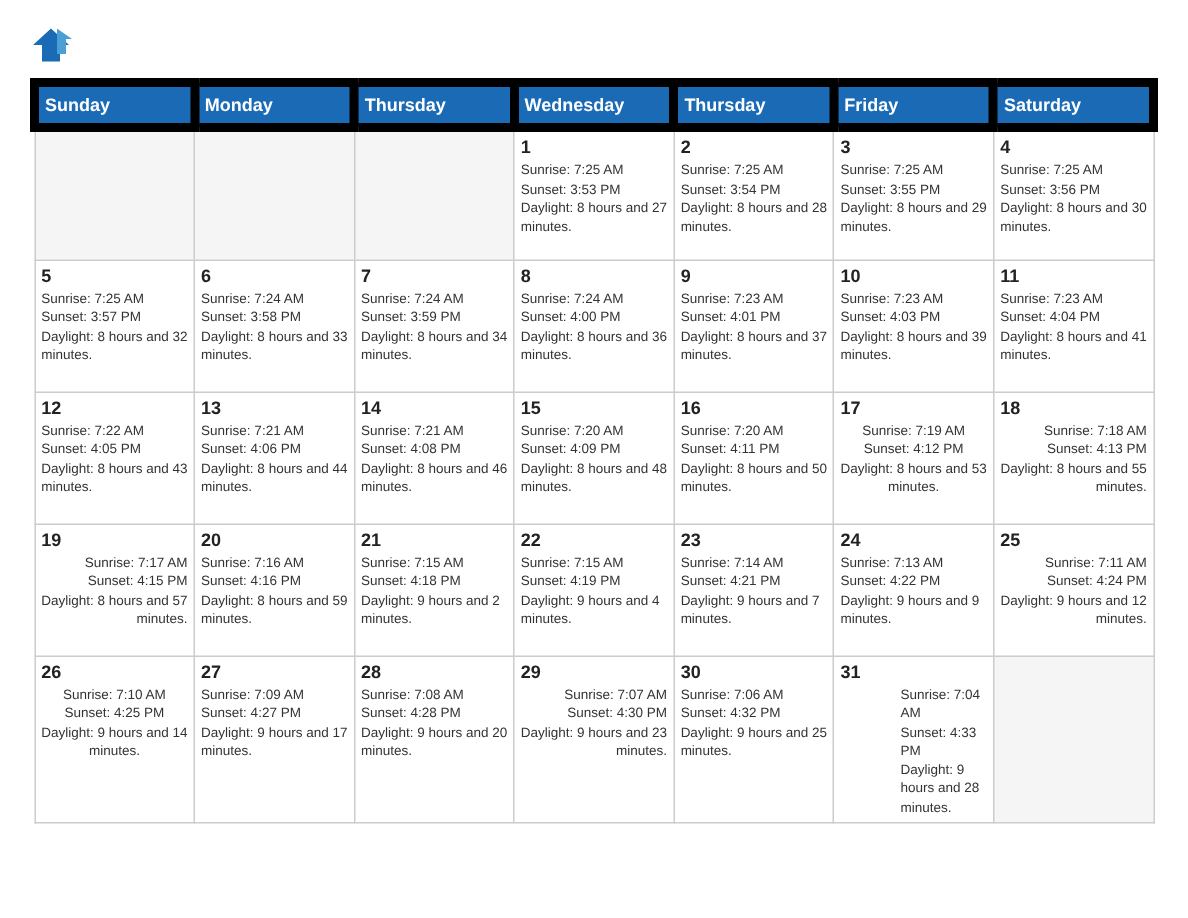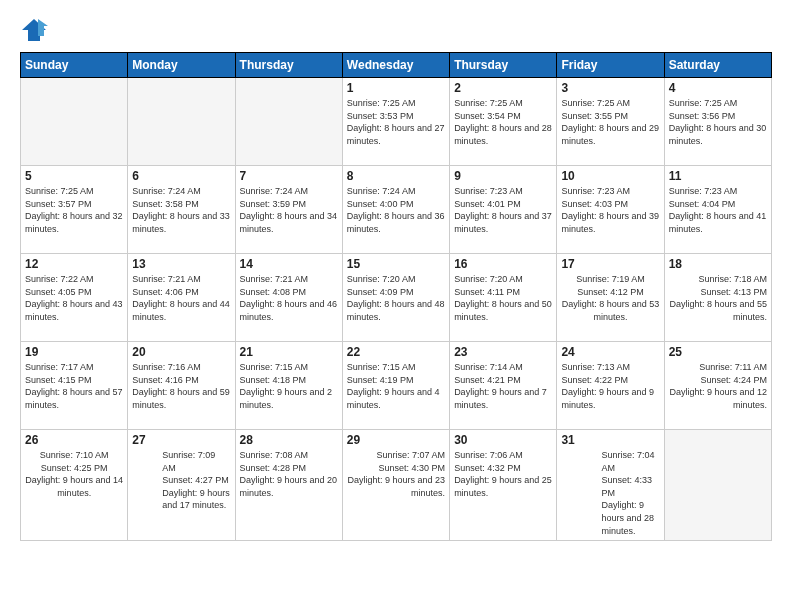--- a/index.html
+++ b/index.html
@@ -64,21 +64,21 @@
       border-collapse: collapse;
       table-layout: fixed;
     }
     .calendar th {
       background: #1a6ab5;
       color: #fff;
       font-size: 12px;
       font-weight: bold;
       padding: 5px 4px;
       text-align: left;
-      border: 1px solid #000000;
+      border: 6px solid #000000;
     }
     .calendar td {
       border: 1px solid #ccc;
       vertical-align: top;
       padding: 3px 4px;
       font-size: 9.5px;
       color: #333;
       height: 88px;
       background: #fff;
     }
@@ -245,21 +245,21 @@
           <td>
             <span class="day-number">18</span>
             <div class="day-info" style="white-space: pre-line; text-align: right;">Sunrise: 7:18 AM
 Sunset: 4:13 PM
 Daylight: 8 hours and 55 minutes.</div>
           </td>
         </tr>
         <tr>
           <td>
             <span class="day-number">19</span>
-            <div class="day-info" style="white-space: pre-line;">Sunrise: 7:17 AM
+            <div class="day-info" style="white-space: pre-line; text-align: right;">Sunrise: 7:17 AM
 Sunset: 4:15 PM
 Daylight: 8 hours and 57 minutes.</div>
           </td>
           <td>
             <span class="day-number">20</span>
             <div class="day-info" style="white-space: pre-line;">Sunrise: 7:16 AM
 Sunset: 4:16 PM
 Daylight: 8 hours and 59 minutes.</div>
           </td>
           <td>
@@ -295,21 +295,21 @@
         </tr>
         <tr>
           <td>
             <span class="day-number">26</span>
             <div class="day-info" style="white-space: pre-line; text-align: center;">Sunrise: 7:10 AM
 Sunset: 4:25 PM
 Daylight: 9 hours and 14 minutes.</div>
           </td>
           <td>
             <span class="day-number">27</span>
-            <div class="day-info" style="white-space: pre-line; margin-left: 30px;">Sunrise: 7:09 AM
+            <div class="day-info" style="white-space: pre-line;">Sunrise: 7:09 AM
 Sunset: 4:27 PM
 Daylight: 9 hours and 17 minutes.</div>
           </td>
           <td>
             <span class="day-number">28</span>
             <div class="day-info" style="white-space: pre-line;">Sunrise: 7:08 AM
 Sunset: 4:28 PM
 Daylight: 9 hours and 20 minutes.</div>
           </td>
           <td>

